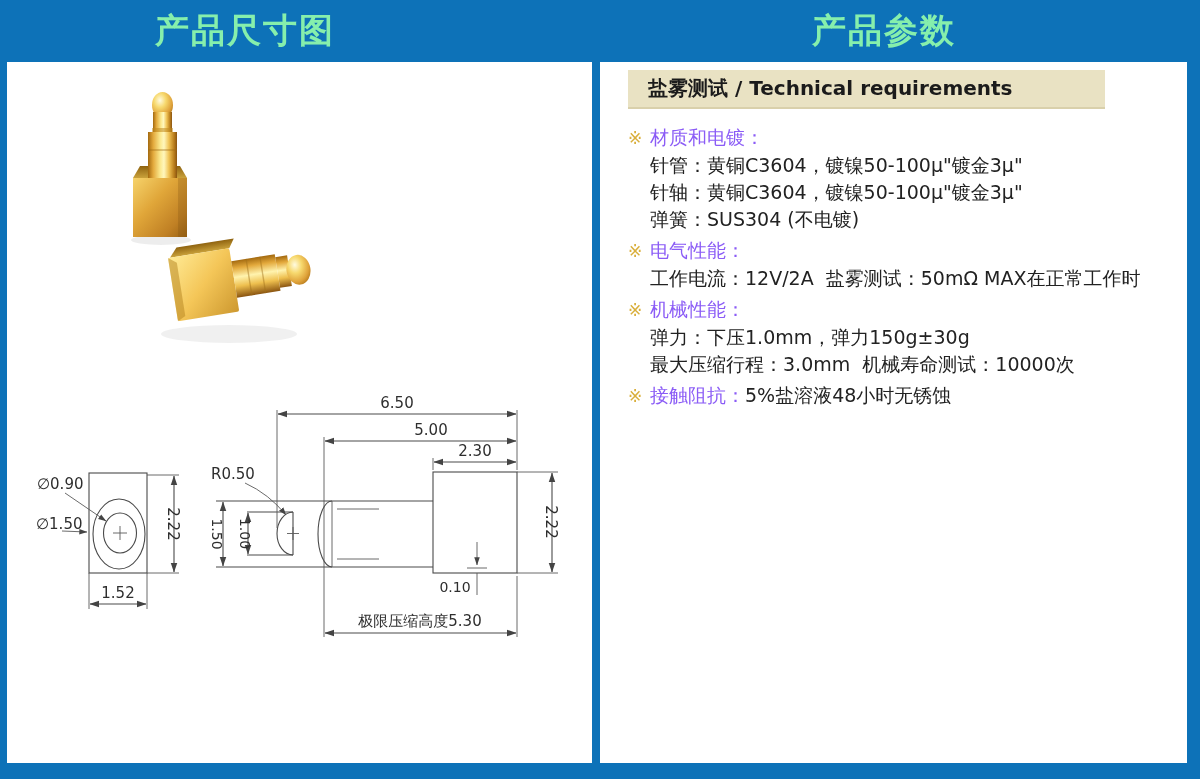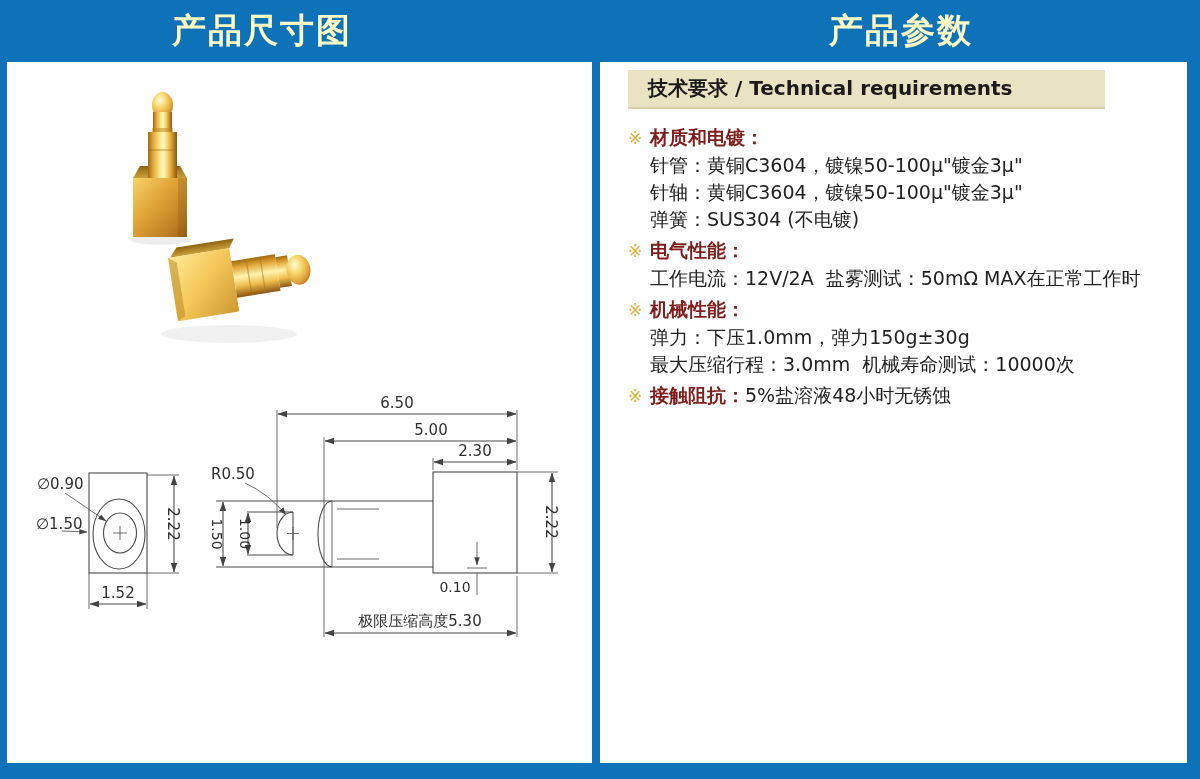--- a/index.html
+++ b/index.html
@@ -4,22 +4,22 @@
 <style>
   html,body{margin:0;padding:0;}
   body{
     width:1200px;height:779px;
     background:#0d72b8;
     font-family:"DejaVu Sans",sans-serif;
     position:relative;overflow:hidden;
   }
   .hdr{
     position:absolute;top:0;height:62px;line-height:60px;
-    color:#fef9c3;font-size:34px;font-weight:bold;
-    text-align:center;letter-spacing:2px;margin-left:17px;
+    color:#86efac;font-size:34px;font-weight:bold;
+    text-align:center;letter-spacing:2px;
   }
   .hdr-left{left:0;width:600px;padding-right:110px;box-sizing:border-box;}
   .hdr-right{left:600px;width:600px;padding-right:32px;box-sizing:border-box;}
   .panel{
     position:absolute;top:62px;height:701px;background:#ffffff;
   }
   .panel-left{left:7px;width:585px;}
   .panel-right{left:600px;width:587px;}
   .panel-left svg{position:absolute;left:0;top:0;}
   .spec-bar{
@@ -34,21 +34,21 @@
     font-size:19px;color:#222222;
   }
   .spec-line{
     line-height:27px;min-height:27px;padding-left:22px;
     white-space:pre-wrap;
   }
   .spec-line.section{padding-left:0;margin-top:4px;}
   .spec-line .bullet{
     display:inline-block;width:22px;color:#d9af3c;font-size:17px;
   }
-  .spec-line .label{font-weight:bold;color:#7f1d1d;}
+  .spec-line .label{font-weight:normal;color:#8b5cf6;}
   .dim-text{fill:#2e2e2e;font-size:15px;font-family:"DejaVu Sans",sans-serif;}
   .dim-text-s{fill:#2e2e2e;font-size:14px;font-family:"DejaVu Sans",sans-serif;}
   .dline{stroke:#4a4a4a;stroke-width:1.1;fill:none;}
   .dthin{stroke:#5a5a5a;stroke-width:0.9;fill:none;}
 </style>
 </head>
 <body>
 
 <div class="hdr hdr-left">产品尺寸图</div>
 <div class="hdr hdr-right">产品参数</div>
@@ -199,21 +199,21 @@
       <text x="448" y="530" text-anchor="middle" class="dim-text-s">0.10</text>
 
       <line x1="510" y1="514" x2="510" y2="575" class="dthin"></line>
       <line x1="318" y1="571" x2="509" y2="571" class="dline" marker-start="url(#mA)" marker-end="url(#mA)"></line>
       <text x="413" y="564" text-anchor="middle" class="dim-text">极限压缩高度5.30</text>
     </g>
   </svg>
 </div>
 
 <div class="panel panel-right">
-  <div class="spec-bar">技术要求 / Technical requirements</div>
+  <div class="spec-bar">盐雾测试 / Technical requirements</div>
   <div class="spec-list">
       <div class="spec-line section"><span class="bullet">※</span><span class="label">材质和电镀：</span><span class="txt"></span></div>
       <div class="spec-line"><span class="txt">针管：黄铜C3604，镀镍50-100μ"镀金3μ"</span></div>
       <div class="spec-line"><span class="txt">针轴：黄铜C3604，镀镍50-100μ"镀金3μ"</span></div>
       <div class="spec-line"><span class="txt">弹簧：SUS304 (不电镀)</span></div>
       <div class="spec-line section"><span class="bullet">※</span><span class="label">电气性能：</span><span class="txt"></span></div>
       <div class="spec-line"><span class="txt">工作电流：12V/2A  盐雾测试：50mΩ MAX在正常工作时</span></div>
       <div class="spec-line section"><span class="bullet">※</span><span class="label">机械性能：</span><span class="txt"></span></div>
       <div class="spec-line"><span class="txt">弹力：下压1.0mm，弹力150g±30g</span></div>
       <div class="spec-line"><span class="txt">最大压缩行程：3.0mm  机械寿命测试：10000次</span></div>

